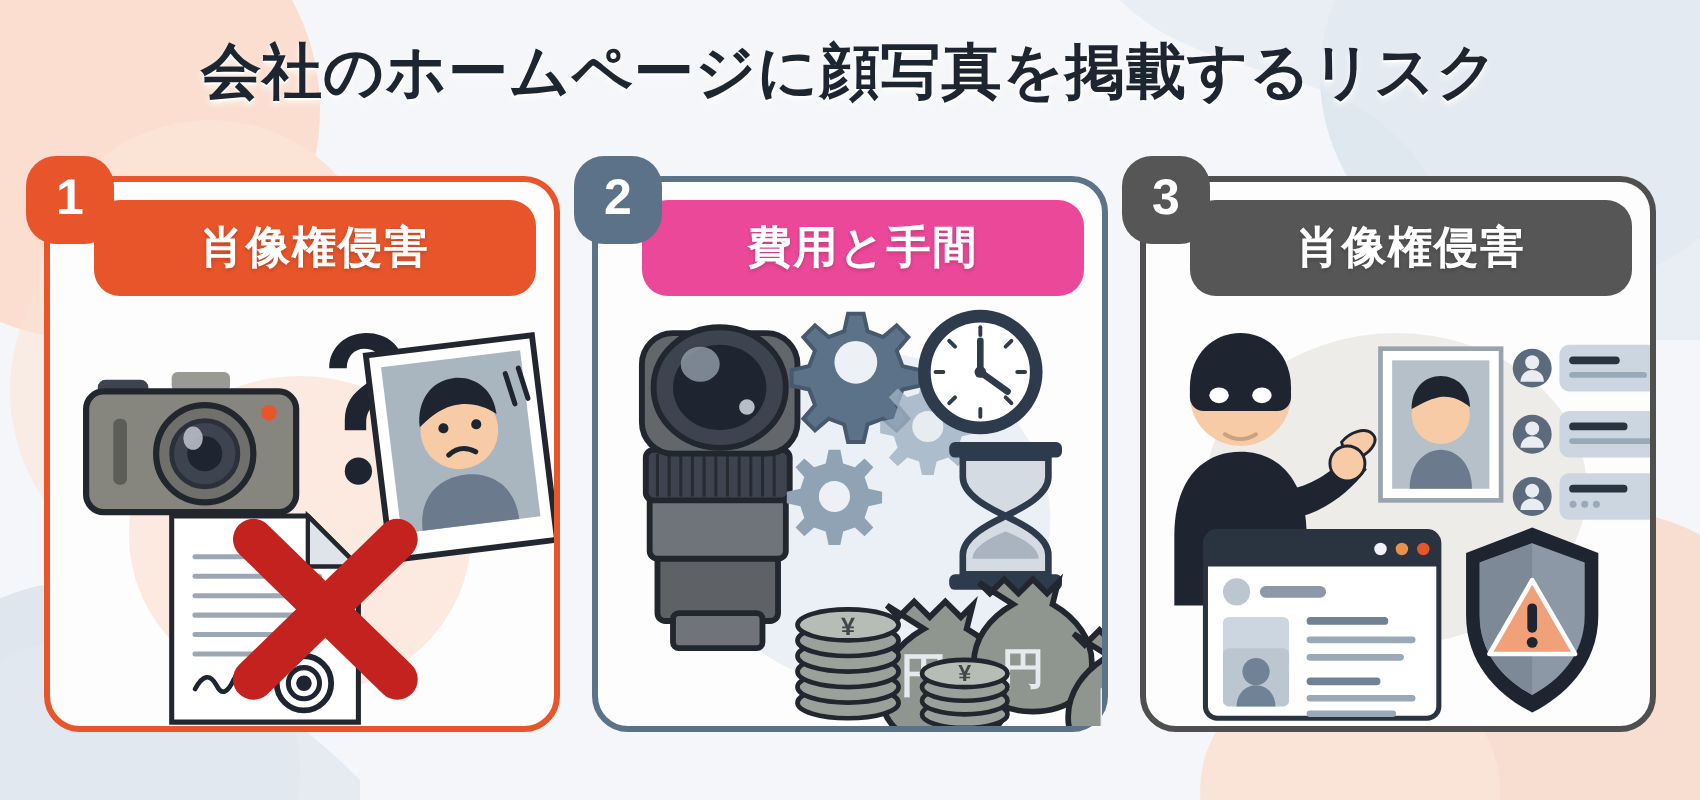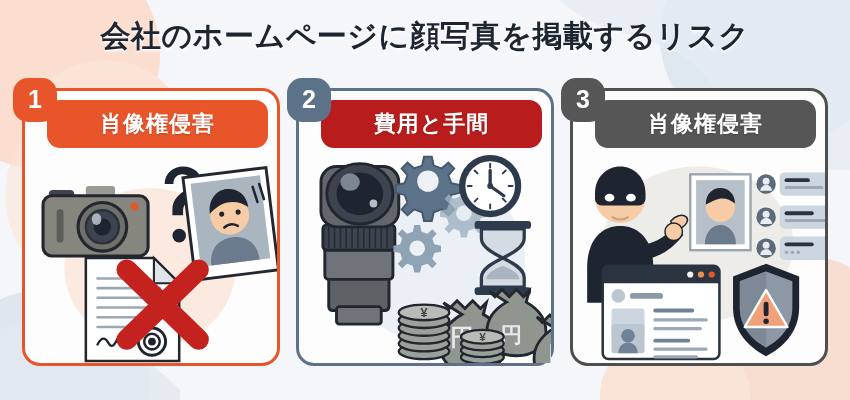--- a/index.html
+++ b/index.html
@@ -55,21 +55,21 @@
   .c2 .badge{background:#5b7289;}
   .c3 .badge{background:#565656;}
 
   .card-head{
     position:absolute;left:22px;top:9px;right:9px;height:48px;
     border-radius:13px;
     display:flex;align-items:center;justify-content:center;
     z-index:4;
   }
   .c1 .card-head{background:#e8552a;}
-  .c2 .card-head{background:#b91c1c;font-family:Liberation Serif, serif;}
+  .c2 .card-head{background:#ec4899;font-family:Liberation Serif, serif;}
   .c3 .card-head{background:#565656;}
   .card-title{
     color:#ffffff;font-size:22px;font-weight:bold;letter-spacing:1px;
     text-shadow:0 1px 2px rgba(0,0,0,.18);
   }
 
   .card-body{position:absolute;left:0;top:60px;right:0;bottom:0;overflow:hidden;}
   .art{position:absolute;left:0;top:0;width:100%;height:100%;}
 </style>
 </head>

